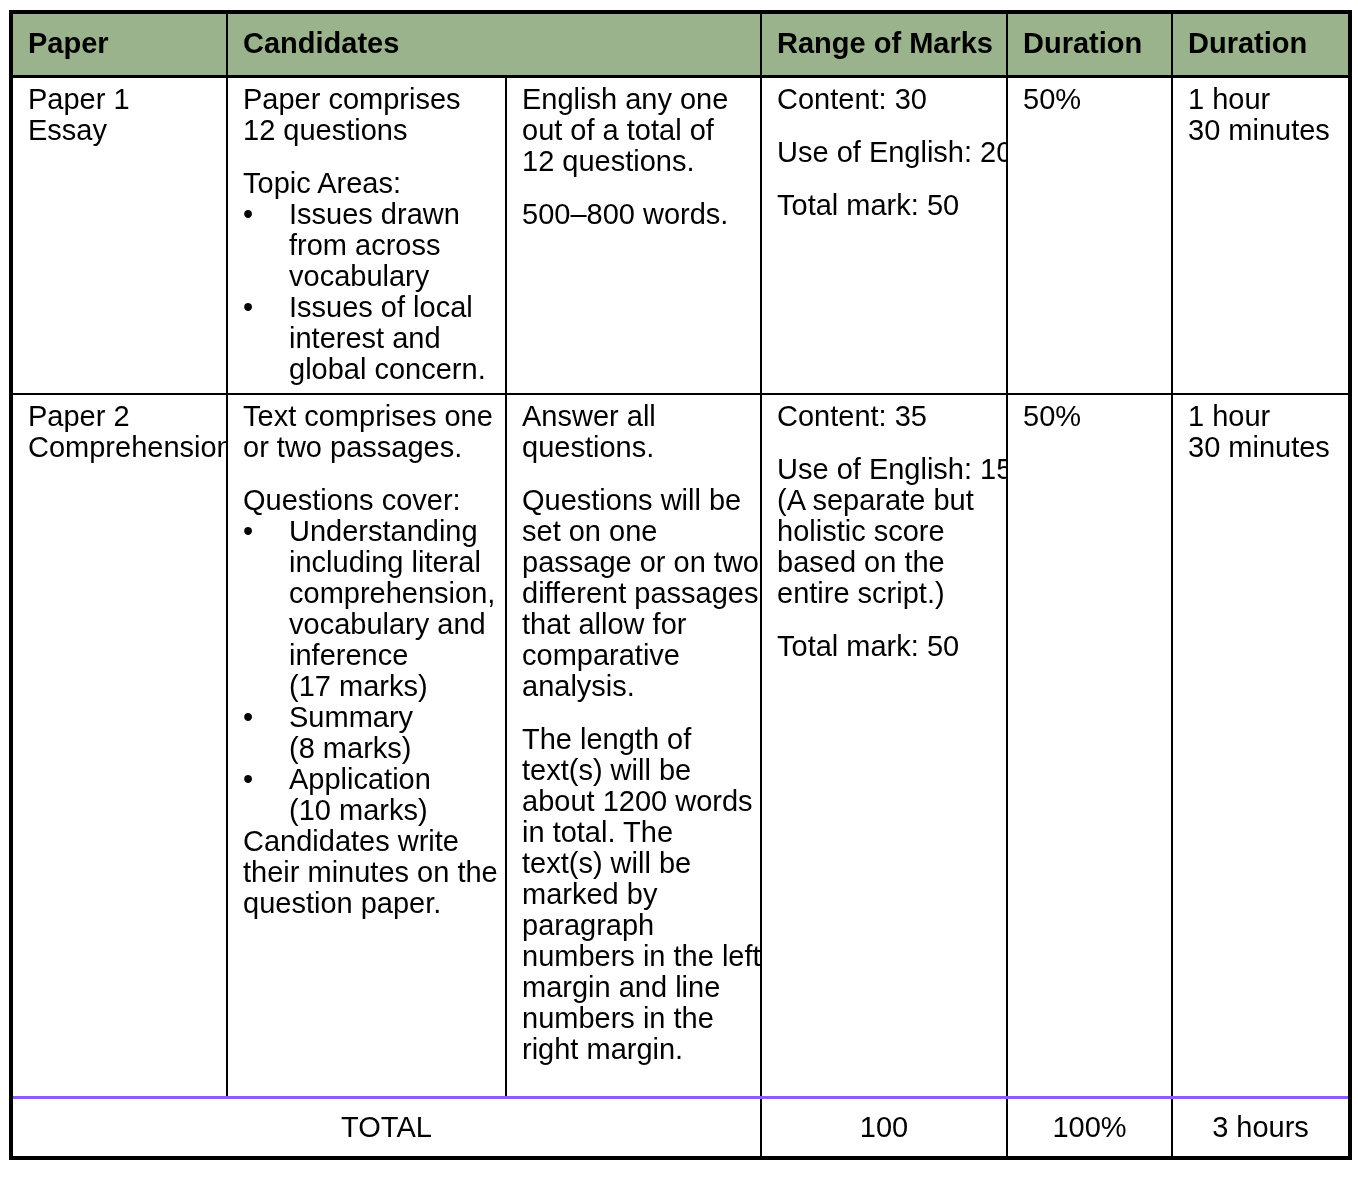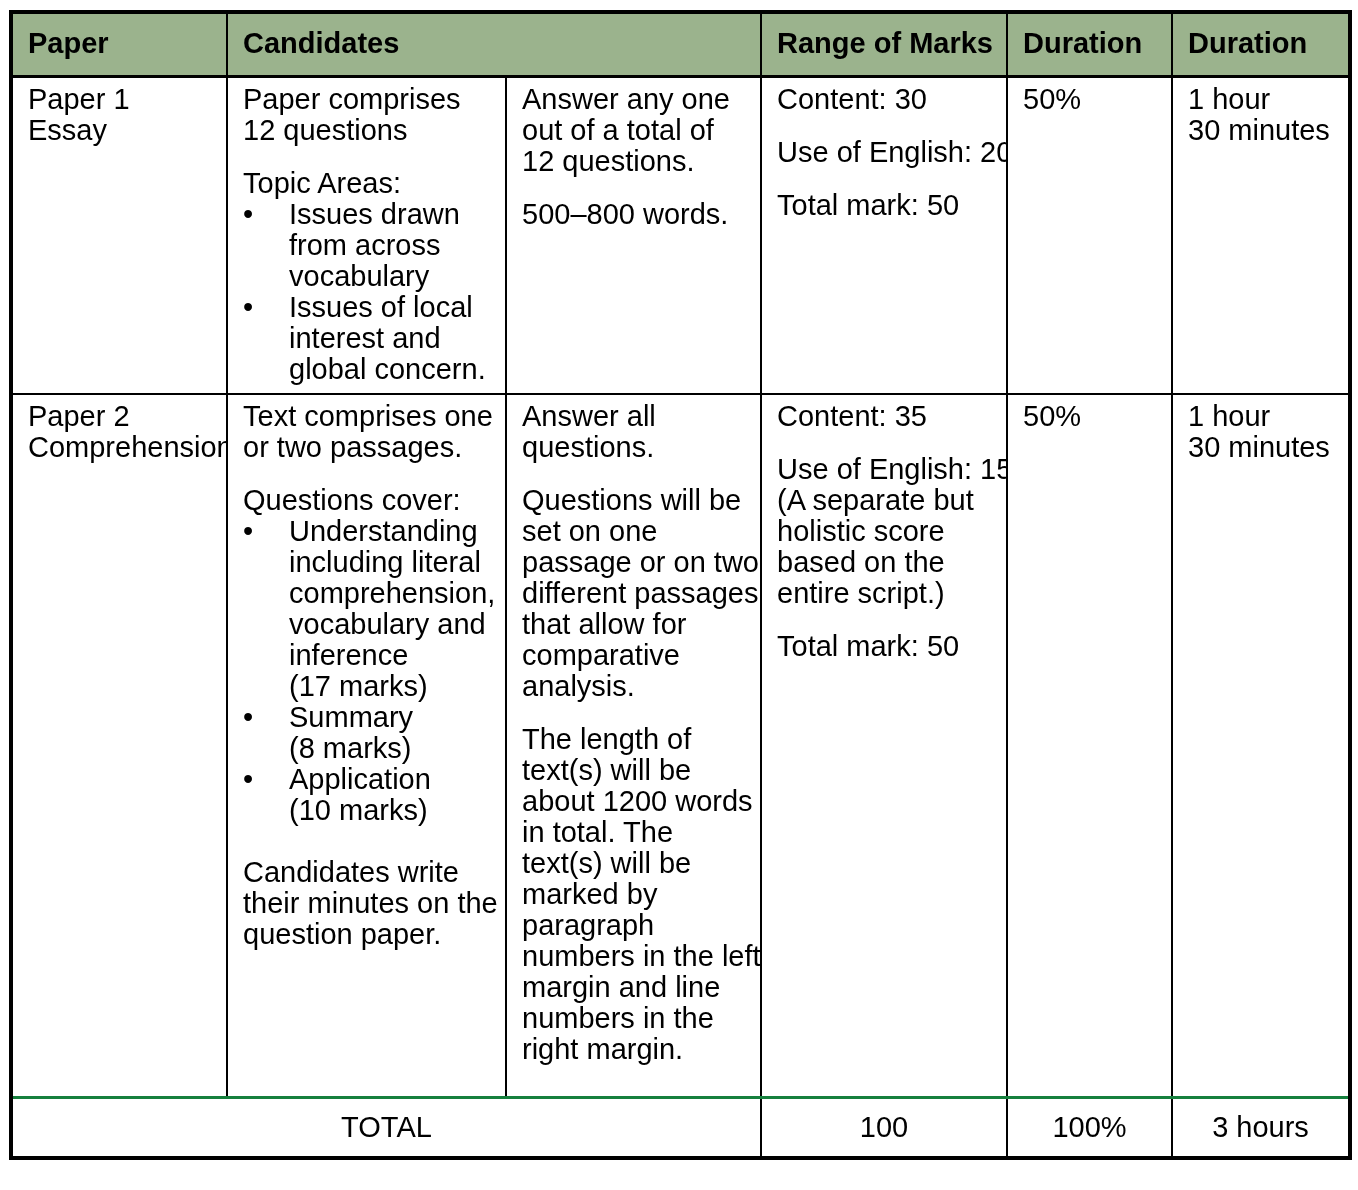--- a/index.html
+++ b/index.html
@@ -37,28 +37,28 @@
     background:var(--header-bg,#9BB38D);
     font-weight:bold;
     vertical-align:middle;
     border-bottom:3px solid #000;
   }
   th.center,td.center{text-align:left;}
   tbody tr.row-0{height:286px;}
   tbody tr.row-1{height:704px;}
   tfoot tr{height:60px;}
   tfoot td{
-    border-top:3px solid #15803d;
+    border-top:3px solid #8b5cf6;
     text-align:center;
     vertical-align:middle;
     padding:4px 8px;
   }
   .block div{white-space:nowrap;}
   .block.para + .block.para{margin-top:22px;}
-  .block.bullets + .block.para{margin-top:31px;}
+  .block.bullets + .block.para{}
   .bullet-item{display:flex;}
   .bullet-item .dot{
     flex:0 0 46px;
     width:46px;
   }
   td.weighting-cell{text-align:left;}
 </style>
 </head>
 <body>
 
@@ -111,21 +111,21 @@
                 <div class="bullet-text">
                   <div>Issues of local</div>
                   <div>interest and</div>
                   <div>global concern.</div>
                 </div>
               </div>
             </div>
           </td>
           <td>
             <div class="block para">
-              <div>Answer any one</div>
+              <div>English any one</div>
               <div>out of a total of</div>
               <div>12 questions.</div>
             </div>
             <div class="block para">
               <div>500–800 words.</div>
             </div>
           </td>
           <td>
             <div class="block para">
               <div>Content: 30</div>

